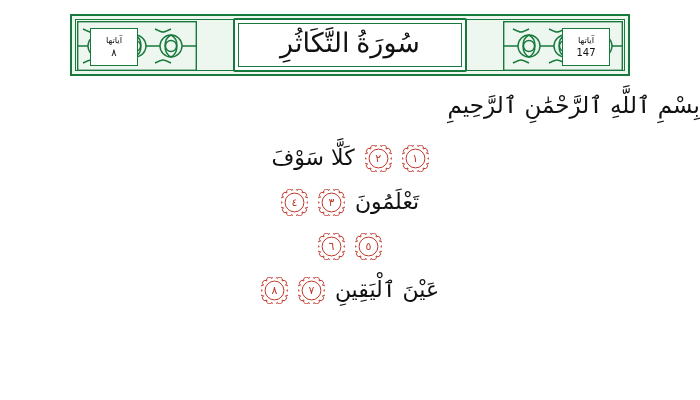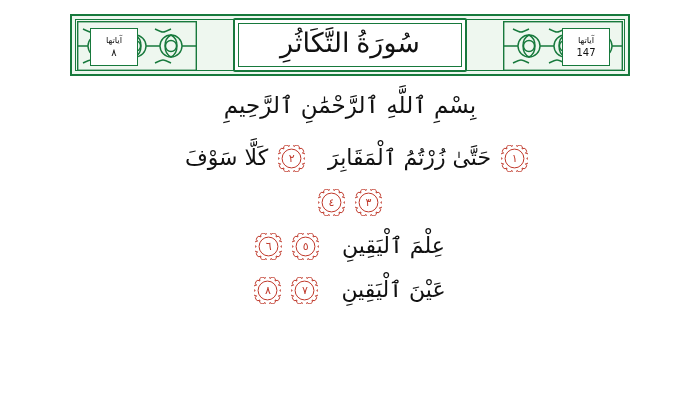--- a/index.html
+++ b/index.html
@@ -113,21 +113,21 @@
     line-height: 1.1;
     margin-top: 1px;
   }
 
   
   .basmala {
     position: absolute;
     top: 92px;
     left: 0;
     width: 700px;
-    text-align: center;
+    text-align: right;
     font-size: 23px;
     color: #111111;
     direction: rtl;
     white-space: nowrap;
   }
 
   
   .body-text {
     position: absolute;
     top: 136px;
@@ -145,21 +145,20 @@
     gap: 10px;
     height: 44px;
     white-space: nowrap;
   }
   .seg {
     font-family: "DejaVu Sans", sans-serif;
     font-size: 22px;
     line-height: 1.1;
     color: #111111;
     direction: rtl;
-    margin-left: 13px;
   }
   
   .ayah-marker {
     position: relative;
     width: 27px;
     height: 27px;
     flex: 0 0 27px;
     display: inline-flex;
     align-items: center;
     justify-content: center;
@@ -248,54 +247,53 @@
       <div class="line">
         <span class="ayah-marker">
           <svg width="27" height="27" viewBox="0 0 27 27">
             <g fill="none" stroke="#c0392b" stroke-width="1">
               <path d="M25.70 13.50 A 2.2 2.2 0 0 1 24.49 18.79 A 2.2 2.2 0 0 1 21.11 23.04 A 2.2 2.2 0 0 1 16.21 25.39 A 2.2 2.2 0 0 1 10.79 25.39 A 2.2 2.2 0 0 1 5.89 23.04 A 2.2 2.2 0 0 1 2.51 18.79 A 2.2 2.2 0 0 1 1.30 13.50 A 2.2 2.2 0 0 1 2.51 8.21 A 2.2 2.2 0 0 1 5.89 3.96 A 2.2 2.2 0 0 1 10.79 1.61 A 2.2 2.2 0 0 1 16.21 1.61 A 2.2 2.2 0 0 1 21.11 3.96 A 2.2 2.2 0 0 1 24.49 8.21 A 2.2 2.2 0 0 1 25.70 13.50 Z"></path>
               <circle cx="13.5" cy="13.5" r="9.4"></circle>
             </g>
           </svg>
           <span class="n">١</span>
         </span>
-        <span class="seg">حَتَّىٰ زُرْتُمُ ٱلْمَقَابِرَ</span>
         <span class="ayah-marker">
           <svg width="27" height="27" viewBox="0 0 27 27">
             <g fill="none" stroke="#c0392b" stroke-width="1">
               <path d="M25.70 13.50 A 2.2 2.2 0 0 1 24.49 18.79 A 2.2 2.2 0 0 1 21.11 23.04 A 2.2 2.2 0 0 1 16.21 25.39 A 2.2 2.2 0 0 1 10.79 25.39 A 2.2 2.2 0 0 1 5.89 23.04 A 2.2 2.2 0 0 1 2.51 18.79 A 2.2 2.2 0 0 1 1.30 13.50 A 2.2 2.2 0 0 1 2.51 8.21 A 2.2 2.2 0 0 1 5.89 3.96 A 2.2 2.2 0 0 1 10.79 1.61 A 2.2 2.2 0 0 1 16.21 1.61 A 2.2 2.2 0 0 1 21.11 3.96 A 2.2 2.2 0 0 1 24.49 8.21 A 2.2 2.2 0 0 1 25.70 13.50 Z"></path>
               <circle cx="13.5" cy="13.5" r="9.4"></circle>
             </g>
           </svg>
           <span class="n">٢</span>
         </span>
         <span class="seg">كَلَّا سَوْفَ</span>
       </div>
       <div class="line">
+        <span class="seg">تَعْلَمُونَ</span>
         <span class="ayah-marker">
           <svg width="27" height="27" viewBox="0 0 27 27">
             <g fill="none" stroke="#c0392b" stroke-width="1">
               <path d="M25.70 13.50 A 2.2 2.2 0 0 1 24.49 18.79 A 2.2 2.2 0 0 1 21.11 23.04 A 2.2 2.2 0 0 1 16.21 25.39 A 2.2 2.2 0 0 1 10.79 25.39 A 2.2 2.2 0 0 1 5.89 23.04 A 2.2 2.2 0 0 1 2.51 18.79 A 2.2 2.2 0 0 1 1.30 13.50 A 2.2 2.2 0 0 1 2.51 8.21 A 2.2 2.2 0 0 1 5.89 3.96 A 2.2 2.2 0 0 1 10.79 1.61 A 2.2 2.2 0 0 1 16.21 1.61 A 2.2 2.2 0 0 1 21.11 3.96 A 2.2 2.2 0 0 1 24.49 8.21 A 2.2 2.2 0 0 1 25.70 13.50 Z"></path>
               <circle cx="13.5" cy="13.5" r="9.4"></circle>
             </g>
           </svg>
           <span class="n">٣</span>
         </span>
         <span class="ayah-marker">
           <svg width="27" height="27" viewBox="0 0 27 27">
             <g fill="none" stroke="#c0392b" stroke-width="1">
               <path d="M25.70 13.50 A 2.2 2.2 0 0 1 24.49 18.79 A 2.2 2.2 0 0 1 21.11 23.04 A 2.2 2.2 0 0 1 16.21 25.39 A 2.2 2.2 0 0 1 10.79 25.39 A 2.2 2.2 0 0 1 5.89 23.04 A 2.2 2.2 0 0 1 2.51 18.79 A 2.2 2.2 0 0 1 1.30 13.50 A 2.2 2.2 0 0 1 2.51 8.21 A 2.2 2.2 0 0 1 5.89 3.96 A 2.2 2.2 0 0 1 10.79 1.61 A 2.2 2.2 0 0 1 16.21 1.61 A 2.2 2.2 0 0 1 21.11 3.96 A 2.2 2.2 0 0 1 24.49 8.21 A 2.2 2.2 0 0 1 25.70 13.50 Z"></path>
               <circle cx="13.5" cy="13.5" r="9.4"></circle>
             </g>
           </svg>
           <span class="n">٤</span>
         </span>
       </div>
       <div class="line">
-        <span class="seg">عِلْمَ ٱلْيَقِينِ</span>
         <span class="ayah-marker">
           <svg width="27" height="27" viewBox="0 0 27 27">
             <g fill="none" stroke="#c0392b" stroke-width="1">
               <path d="M25.70 13.50 A 2.2 2.2 0 0 1 24.49 18.79 A 2.2 2.2 0 0 1 21.11 23.04 A 2.2 2.2 0 0 1 16.21 25.39 A 2.2 2.2 0 0 1 10.79 25.39 A 2.2 2.2 0 0 1 5.89 23.04 A 2.2 2.2 0 0 1 2.51 18.79 A 2.2 2.2 0 0 1 1.30 13.50 A 2.2 2.2 0 0 1 2.51 8.21 A 2.2 2.2 0 0 1 5.89 3.96 A 2.2 2.2 0 0 1 10.79 1.61 A 2.2 2.2 0 0 1 16.21 1.61 A 2.2 2.2 0 0 1 21.11 3.96 A 2.2 2.2 0 0 1 24.49 8.21 A 2.2 2.2 0 0 1 25.70 13.50 Z"></path>
               <circle cx="13.5" cy="13.5" r="9.4"></circle>
             </g>
           </svg>
           <span class="n">٥</span>
         </span>
         <span class="ayah-marker">

